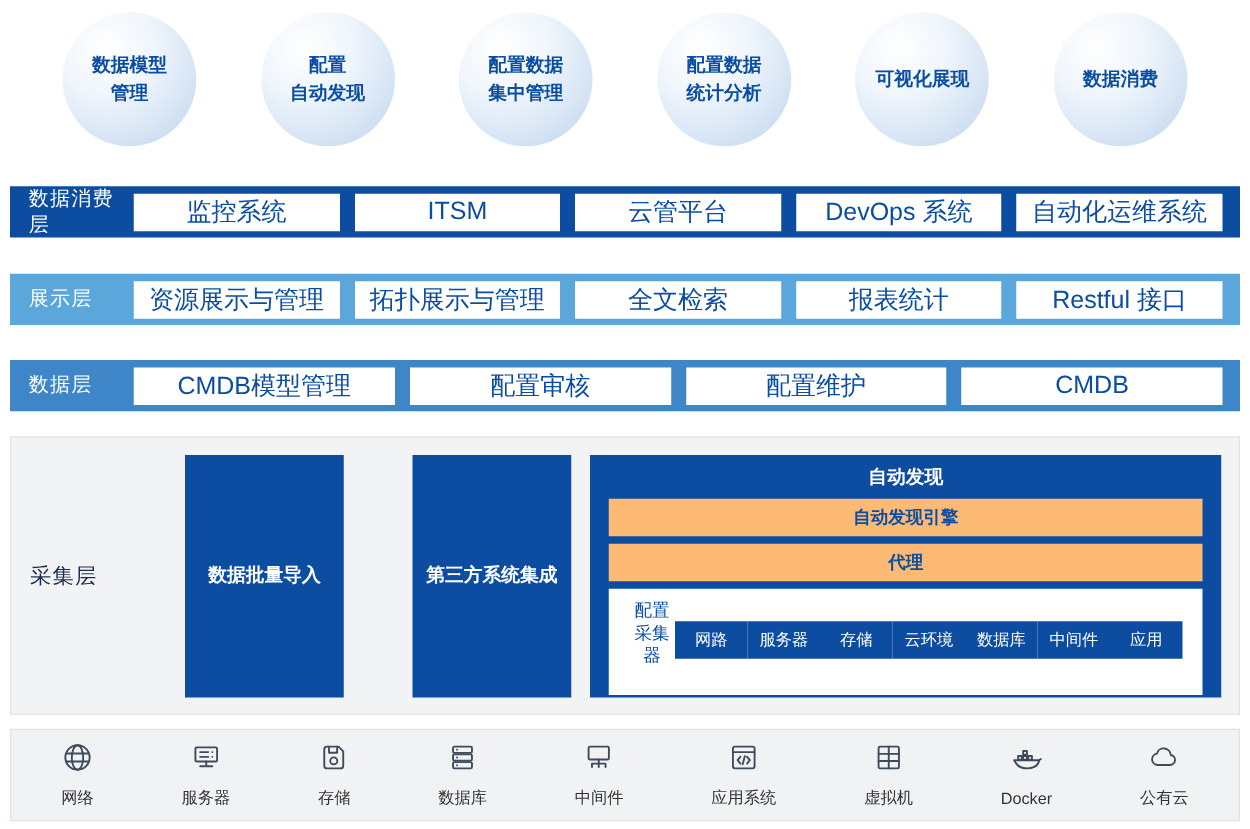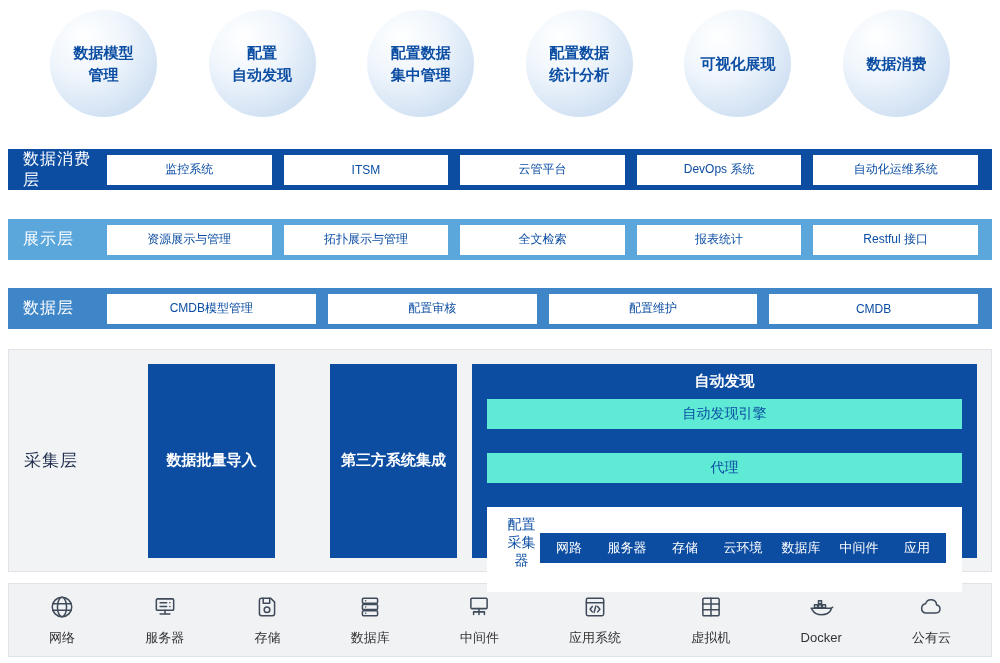--- a/index.html
+++ b/index.html
@@ -47,21 +47,21 @@
     flex: 1;
     display: flex;
     gap: 12px;
     padding-right: 14px;
   }
   .bar-box {
     flex: 1;
     background: #ffffff;
     height: 30px;
     display: flex; align-items: center; justify-content: center;
-    font-size: 12px;
+    font-size: 20px;
     color: #0b4da2;
   }
   .bar.dark   { background: #0c4da2; margin-top: 32px; }
   .bar.light  { background: #5ba7dc; margin-top: 29px; }
   .bar.medium { background: #3e86c8; margin-top: 28px; }
 
   
   .panel {
     margin: 20px 8px 0 8px;
     height: 223px;
@@ -101,25 +101,26 @@
     padding: 8px 15px 10px 15px;
     display: flex;
     flex-direction: column;
   }
   .discovery-title {
     color: #ffffff; font-weight: bold; font-size: 15px;
     text-align: center;
     margin-bottom: 8px;
   }
   .discovery-row {
-    background: #5eead4;
+    background: #fdba74;
     height: 30px; flex: none;
     display: flex; align-items: center; justify-content: center;
     color: #0b4da2; font-size: 14px;
-    margin-bottom: 24px;
+    margin-bottom: 6px;
+    font-weight: bold;
   }
   .collector {
     background: #ffffff;
     flex: 1;
     padding: 9px 16px 12px 16px;
     display: flex; flex-direction: row;
   }
   .collector-title {
     text-align: center;
     color: #0b4da2;

